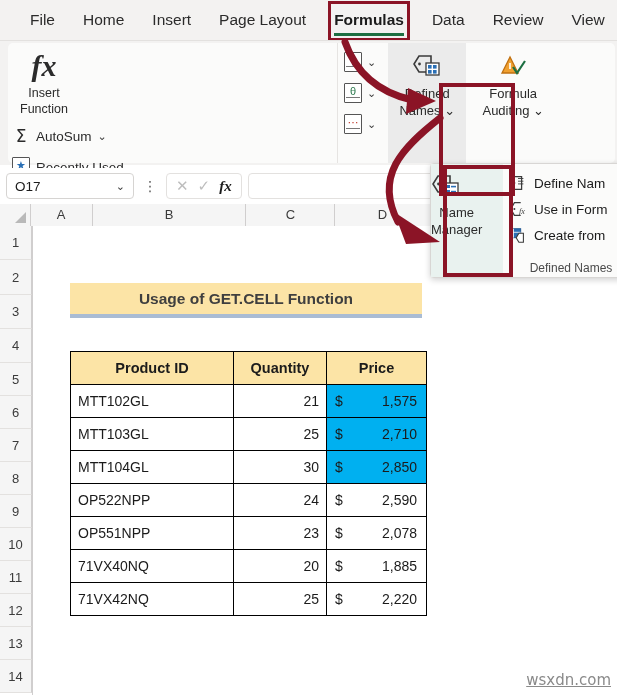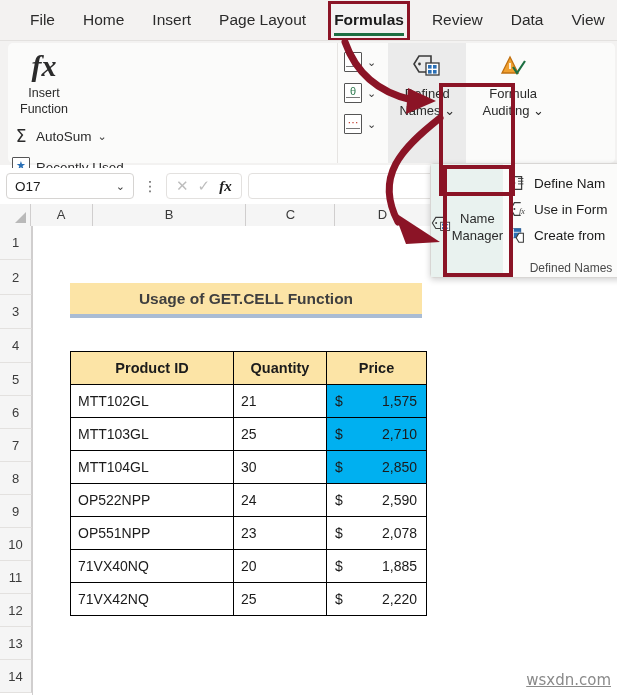--- a/index.html
+++ b/index.html
@@ -177,22 +177,22 @@
     width: 210px; height: 115px;
     background: #fbfbfa;
     border: 1px solid #d8d6d4;
     border-radius: 4px;
     box-shadow: 0 2px 6px rgba(0,0,0,0.18);
     z-index: 25;
     display: flex;
   }
   .dd-left {
     width: 72px;
-    display: flex; flex-direction: row;
-    align-items: center; padding-top: 9px;
+    display: flex; flex-direction: column;
+    align-items: flex-start; padding-top: 9px;
     background: #e9f2ef;
   }
   .dd-left .cap {
     font-size: 13px; color: #2b2b2b;
     text-align: center; line-height: 17px; margin-top: 3px;
   }
   .dd-right {
     flex: 1;
     padding-top: 6px;
     position: relative;
@@ -330,21 +330,21 @@
     color: #1b1b1b;
     padding: 0 7px;
   }
   .dtable th {
     background: #fce4a6;
     font-weight: bold;
     font-size: 14.5px;
     text-align: center;
   }
   .c-pid { width: 163px; text-align: left; }
-  .c-qty { width: 93px; text-align: left; }
+  .c-qty { width: 93px; text-align: right; }
   .c-price { width: 100px; }
   td.price {
     padding: 0 9px;
     position: relative;
   }
   td.price .dollar { position: absolute; left: 8px; }
   td.price .amt { display: block; text-align: right; }
   td.price.hl { background: #00b0f0; }
 
   
@@ -371,24 +371,24 @@
     <div class="tab">Insert</div>
   </div>
   <div class="tab-wrap">
     <div class="tab">Page Layout</div>
   </div>
   <div class="tab-wrap">
     <div class="tab active">Formulas</div>
     <div class="tab-underline"></div>
   </div>
   <div class="tab-wrap">
+    <div class="tab">Data</div>
+  </div>
+  <div class="tab-wrap">
     <div class="tab">Review</div>
-  </div>
-  <div class="tab-wrap">
-    <div class="tab">Data</div>
   </div>
   <div class="tab-wrap">
     <div class="tab">View</div>
   </div>
   <div class="tab-hl-box"></div>
 </div>
 
 <div class="ribbon">
   <div class="ribbon-inner">
 

